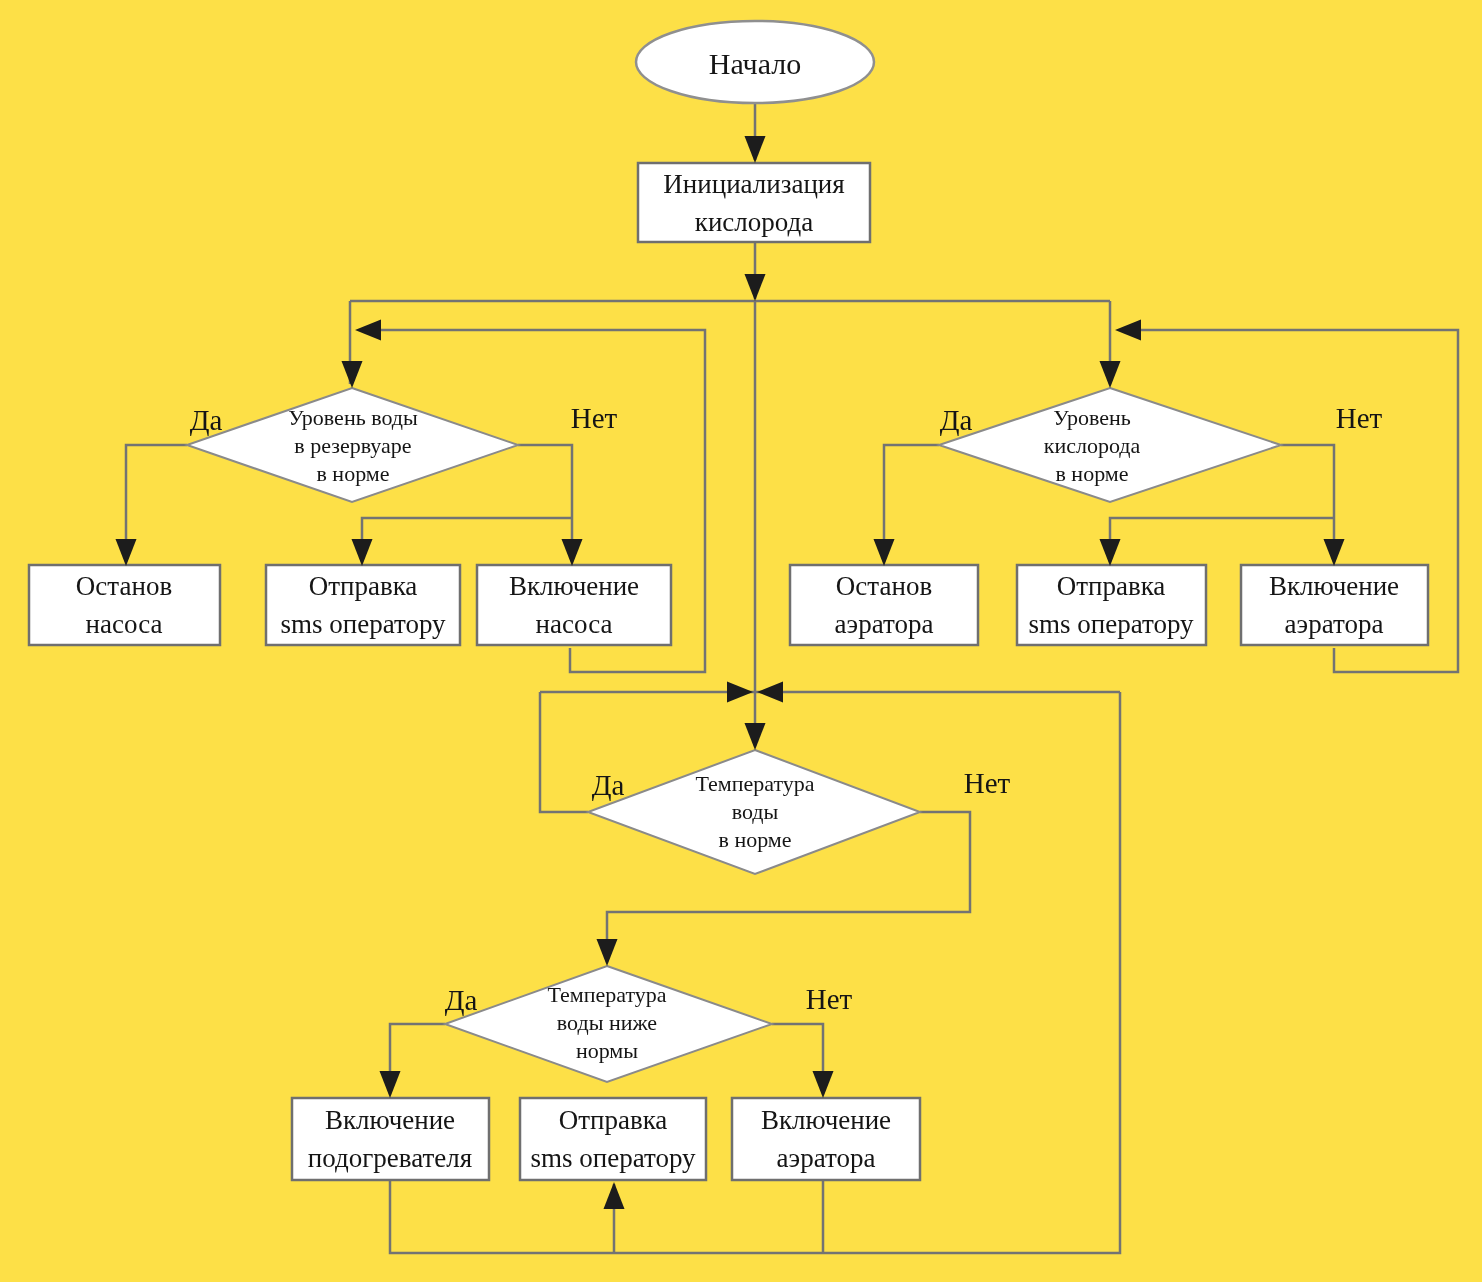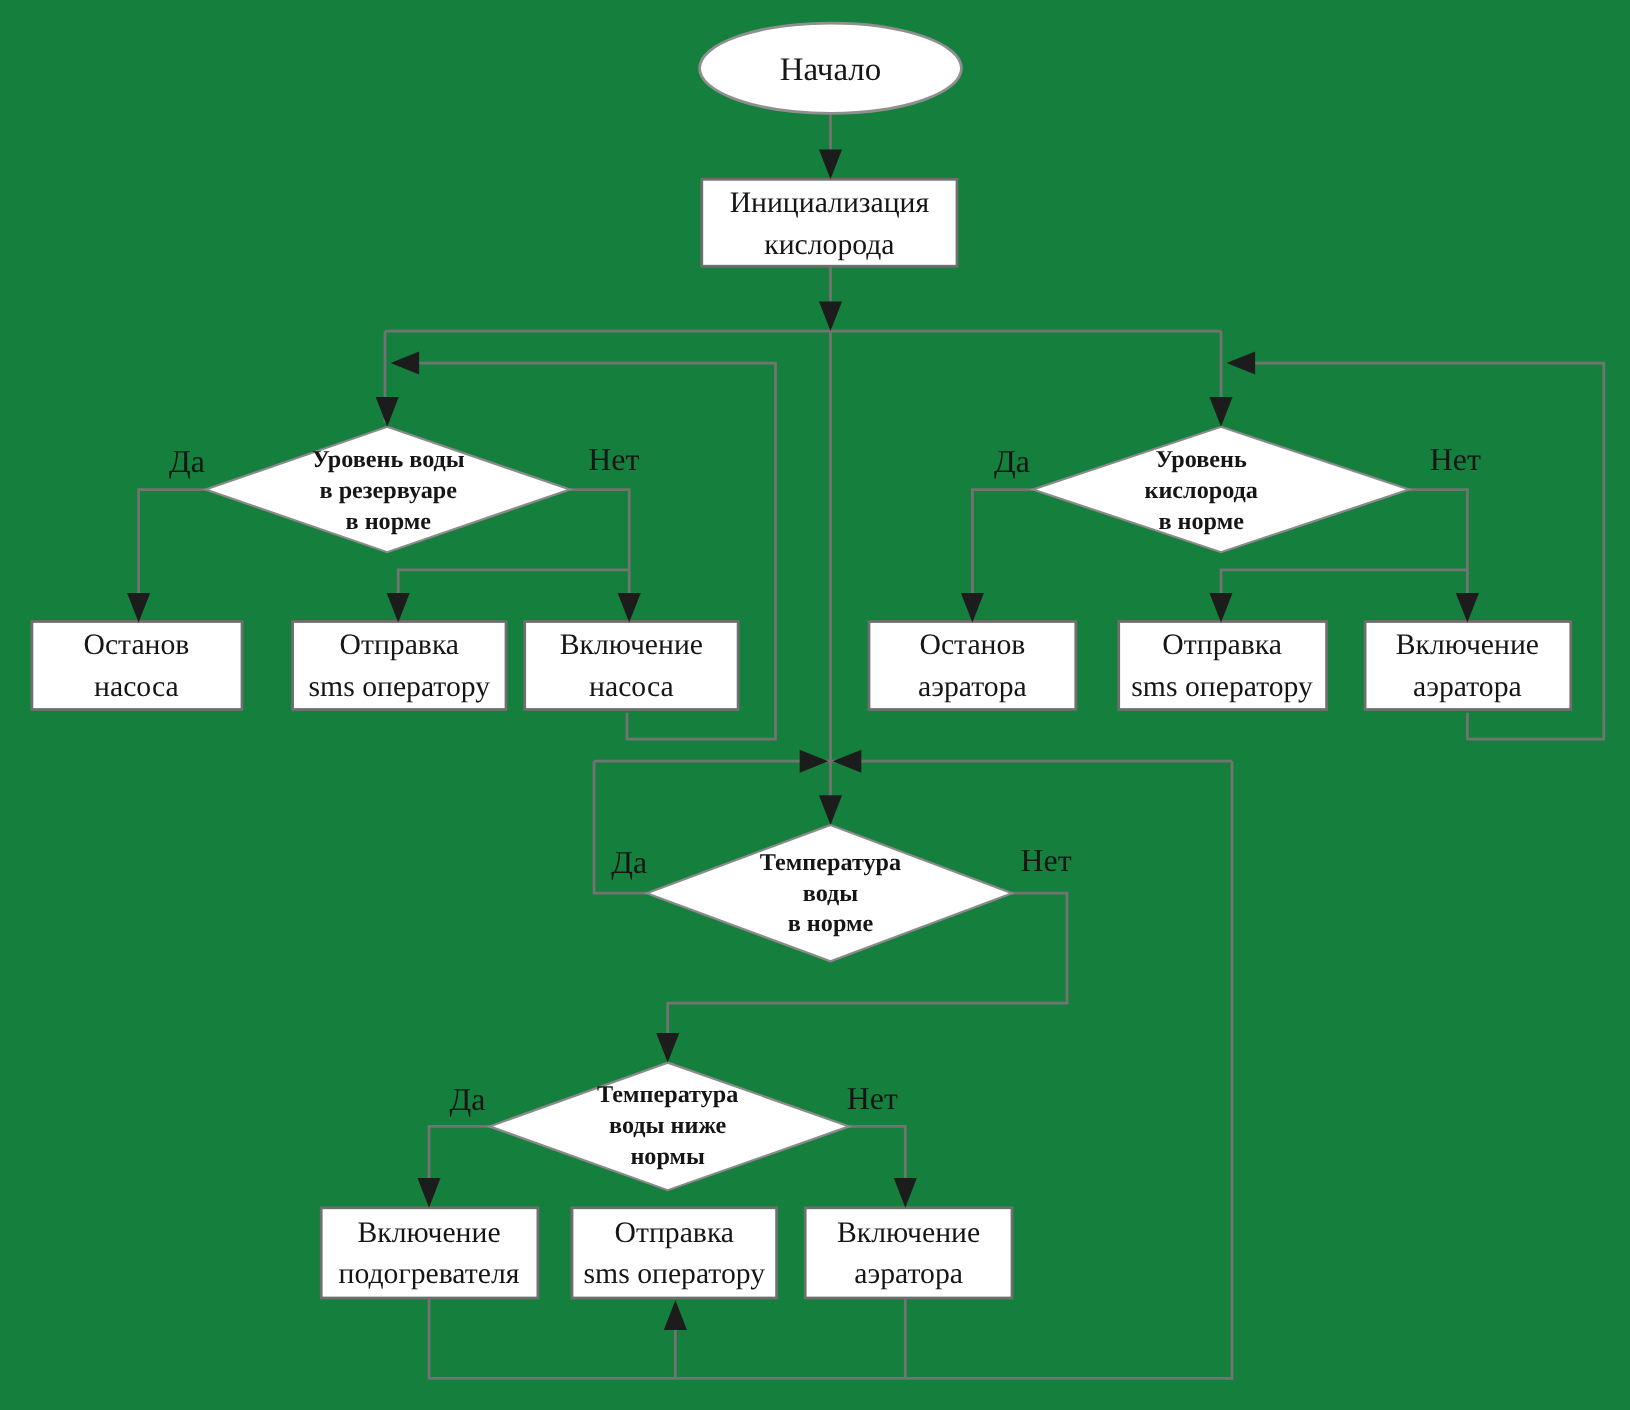--- a/index.html
+++ b/index.html
@@ -4,42 +4,42 @@
 <style>
   html, body {
     margin: 0;
     padding: 0;
     background: #ffffff;
   }
   .canvas {
     position: relative;
     width: 1482px;
     height: 1282px;
-    background: #15803d;
+    background: #fde047;
     font-family: "Liberation Serif", "DejaVu Serif", serif;
     color: #151515;
     overflow: hidden;
   }
   .canvas svg {
     position: absolute;
     left: 0;
     top: 0;
   }
   .lbl {
     position: absolute;
     transform: translate(-50%, -50%);
     text-align: center;
     white-space: pre-line;
     color: #151515;
     pointer-events: none;
   }
   .lbl-start  { font-size: 30px; line-height: 1.2; }
   .lbl-box    { font-size: 27px; line-height: 1.42; }
-  .lbl-diamond{ font-size: 22px; line-height: 1.28; font-weight: bold; }
-  .lbl-branch { font-size: 29px; line-height: 1.1; }
+  .lbl-diamond{ font-size: 22px; line-height: 1.28; }
+  .lbl-branch { font-size: 29px; line-height: 1.1; margin-left: 36px; }
 </style>
 </head>
 <body>
 
 <div class="canvas">
 
   <svg width="1482" height="1282" viewBox="0 0 1482 1282">
 
     <g stroke="#737373" stroke-width="2.5" fill="none">
       <path d="M755 103 V160"></path>

